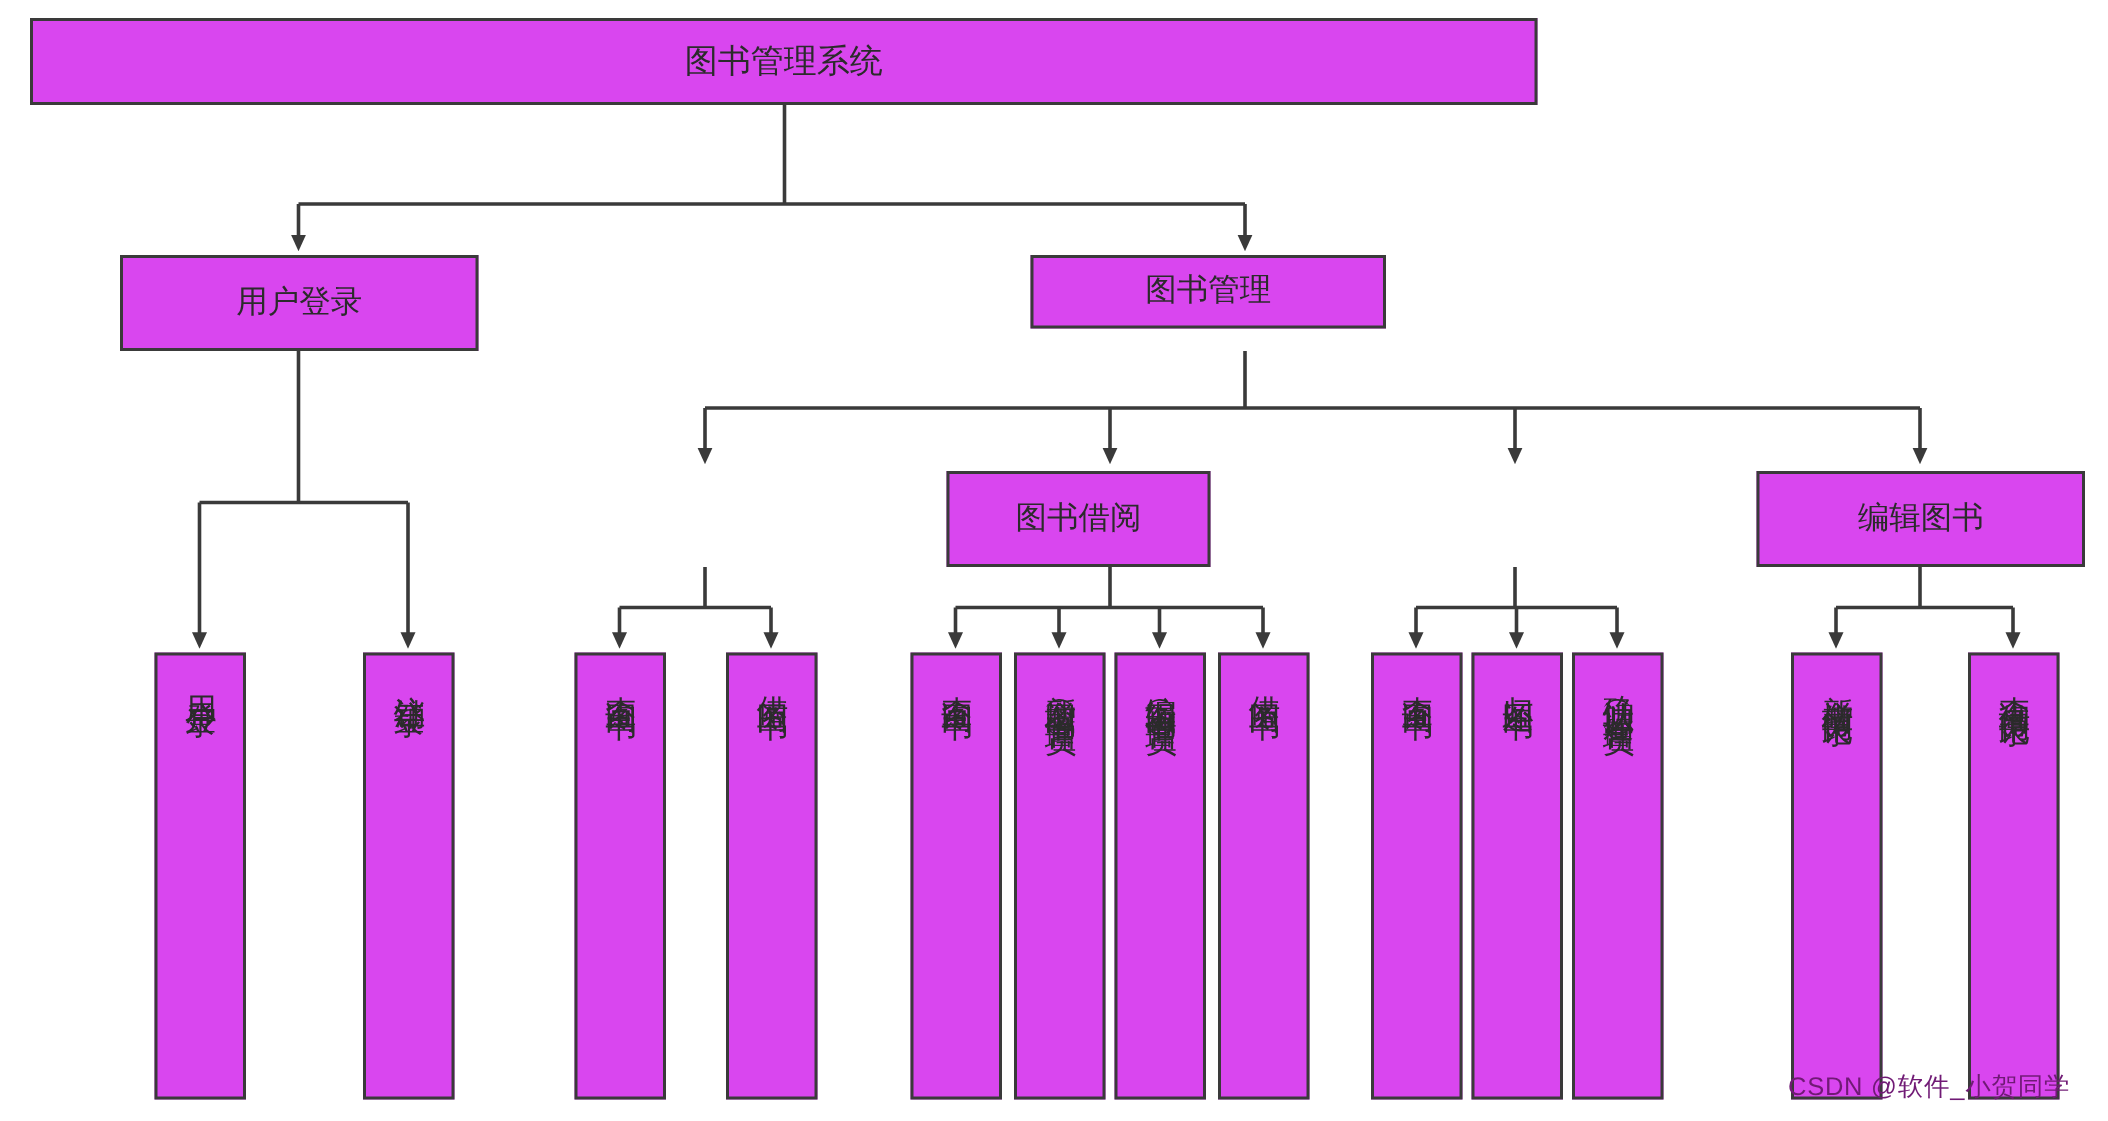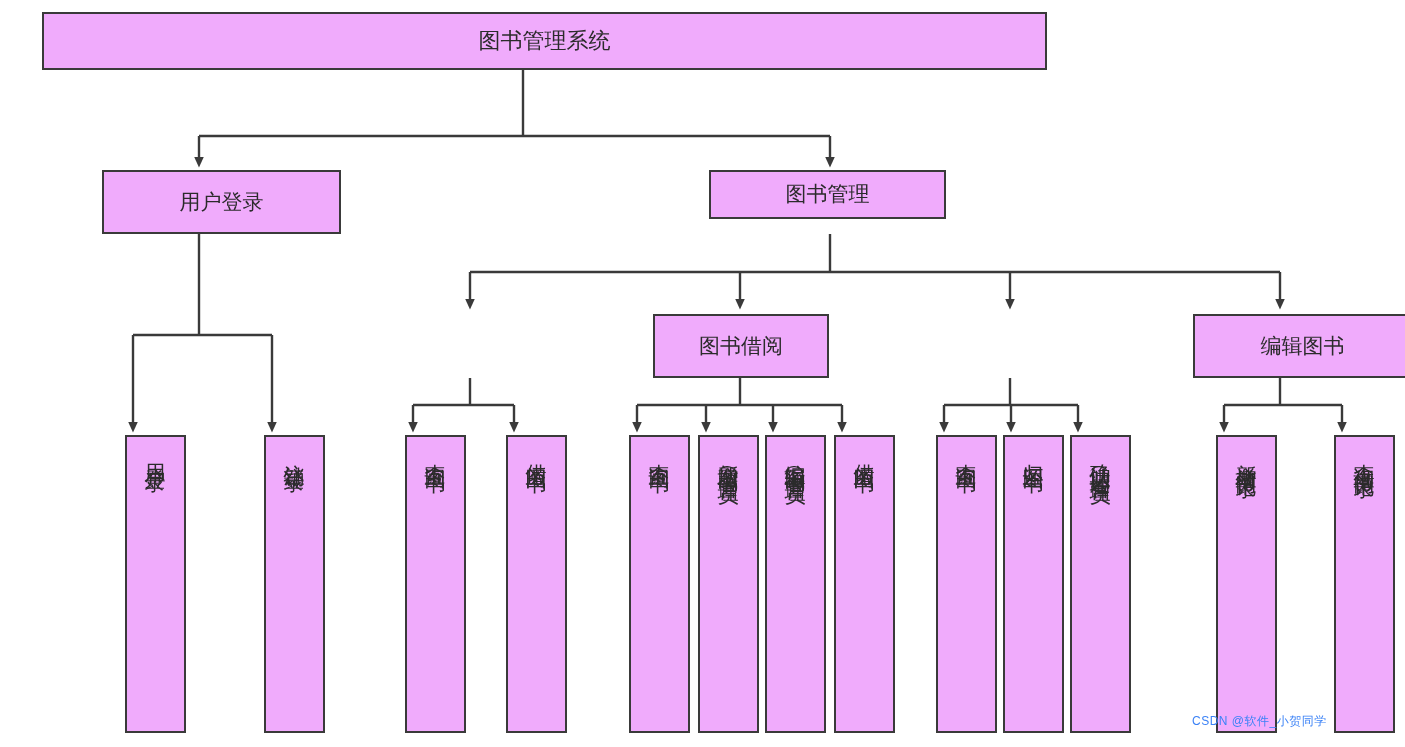--- a/index.html
+++ b/index.html
@@ -21,27 +21,26 @@
     position: absolute;
     left: 0;
     top: 0;
     width: 1405px;
     height: 747px;
     pointer-events: none;
   }
   .node {
     position: absolute;
     box-sizing: border-box;
-    background: #f0abfc;
+    background: #d946ef;
     border: 2px solid #3a3a3a;
     display: flex;
     align-items: center;
     justify-content: center;
     color: #2b2b2b;
-    margin-left: 22px;
   }
   .node .lbl {
     line-height: 1.18;
     text-align: center;
     white-space: nowrap;
   }
   
   .node.horiz .lbl {
     font-size: 21px;
   }
@@ -56,22 +55,22 @@
   .node.vert .lbl {
     writing-mode: vertical-rl;
     text-orientation: upright;
     font-size: 21px;
     letter-spacing: 3px;
     line-height: 1;
     white-space: nowrap;
   }
   .watermark {
     position: absolute;
-    font-size: 12px;
-    color: #3b82f6;
+    font-size: 17px;
+    color: #701a75;
     letter-spacing: 0.5px;
     white-space: nowrap;
     user-select: none;
   }
 </style>
 </head>
 <body>
 
 <div id="canvas">
 

